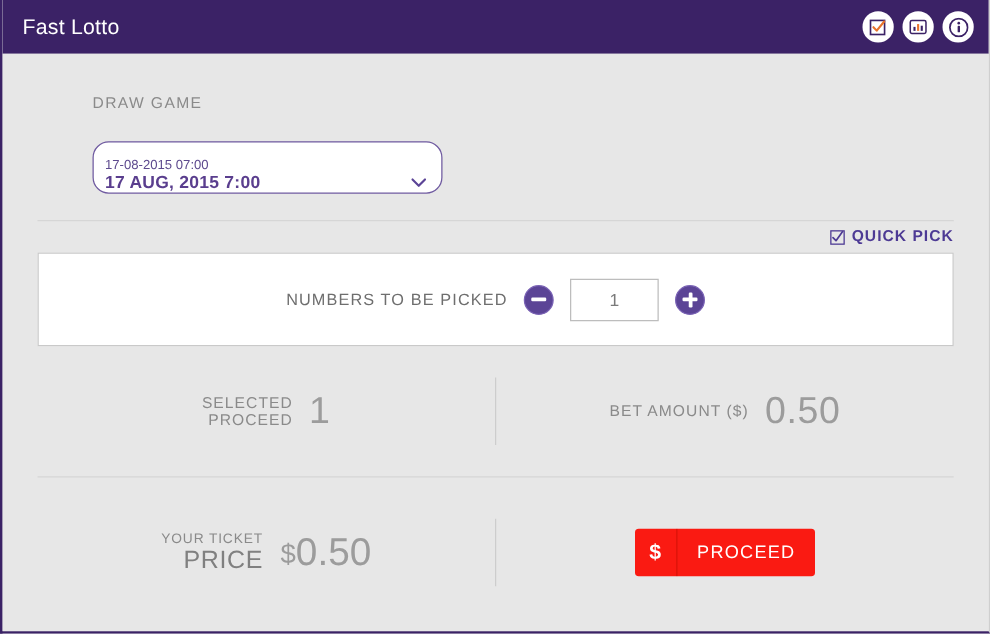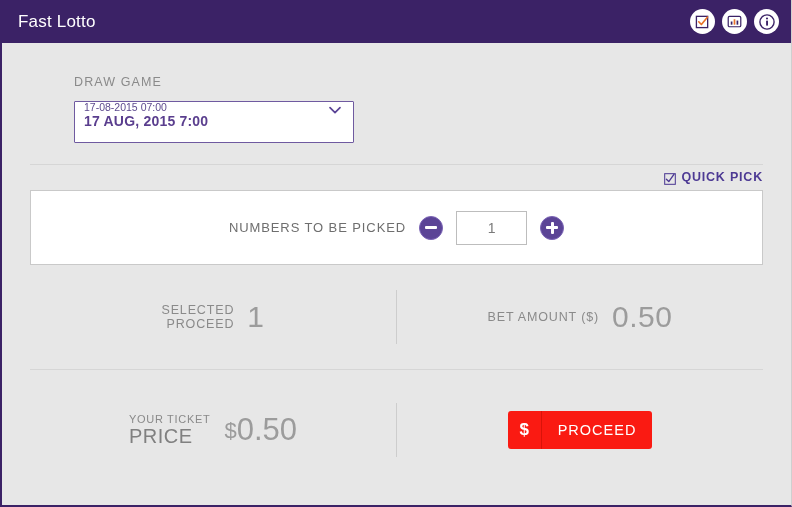--- a/index.html
+++ b/index.html
@@ -59,28 +59,28 @@
   .section-label {
     color: #8a8a8a;
     font-size: 12.5px;
     letter-spacing: 1.1px;
     text-transform: uppercase;
   }
 
   .draw-block { padding-top: 32px; padding-left: 44px; }
 
   .draw-select {
-    margin-top: 12px;
+    margin-top: 24px;
     width: 280px;
     height: 42px;
     background: #ffffff;
     border: 1px solid #6f5aa0;
-    border-radius: 1px;
-    display: flex;
-    align-items: flex-start;
+    border-radius: 13px;
+    display: flex;
+    align-items: flex-end;
     justify-content: space-between;
     padding: 0 10px 0 9px;
     cursor: pointer;
   }
   .draw-select-texts { display: flex; flex-direction: column; line-height: 1.12; }
   .draw-small { font-size: 10.5px; color: #5d4a8e; }
   .draw-big   { font-size: 14px; color: #5a3e8e; font-weight: bold; letter-spacing: .2px; }
   .chev { width: 16px; height: 16px; }
 
   .hr {
@@ -185,21 +185,21 @@
     align-items: center;
     height: 120px;
   }
   .price-cell {
     flex: 1 1 0;
     display: flex;
     align-items: center;
     justify-content: center;
     gap: 14px;
   }
-  .ticket-label { display: flex; flex-direction: column; text-align: left; color: #8a8a8a; }
+  .ticket-label { display: flex; flex-direction: column; text-align: right; color: #8a8a8a; }
   .ticket-small { font-size: 11px; letter-spacing: .7px; }
   .ticket-big { font-size: 20px; letter-spacing: .5px; color: #808080; }
   .price-value { font-size: 31px; color: #9c9c9c; }
   .price-value .cur { font-size: 22px; vertical-align: 2px; }
 
   .proceed-btn {
     display: flex;
     align-items: stretch;
     background: #fa1a12;
     border-radius: 3px;

